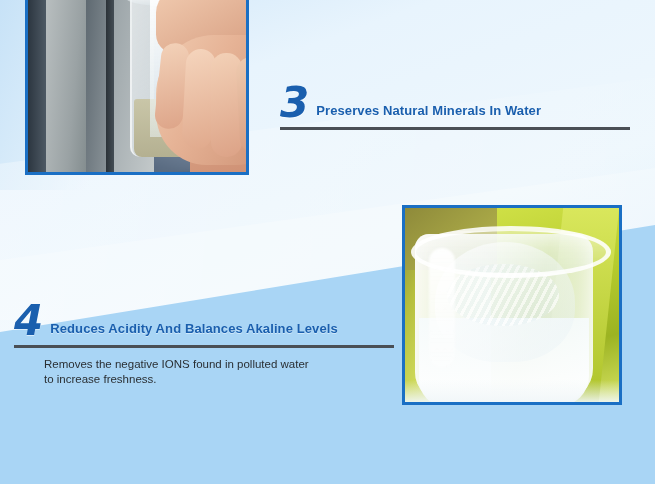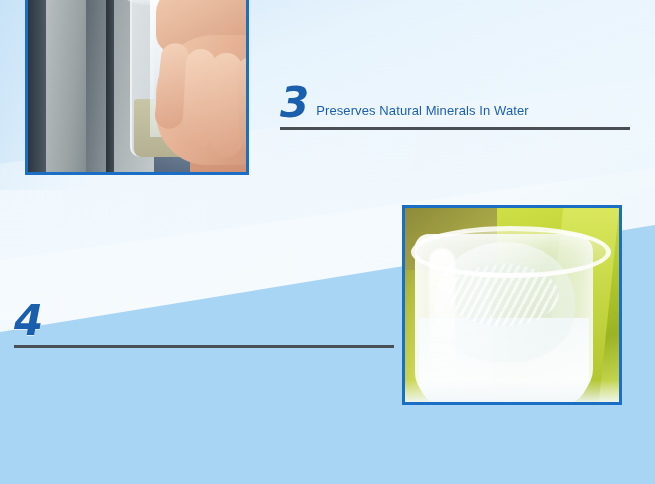--- a/index.html
+++ b/index.html
@@ -124,21 +124,21 @@
 
   .head-row{display:flex;align-items:flex-end;}
   .num{
     font-family:"DejaVu Sans","Liberation Sans",sans-serif;
     font-style:italic;font-weight:bold;
     font-size:42px;line-height:38px;color:#1a5fae;
     letter-spacing:-1px;
     text-shadow:0 1px 0 rgba(255,255,255,.55);
   }
   .head{
-    font-size:13px;font-weight:normal;color:#1a5fae;
+    font-size:13px;font-weight:bold;color:#1a5fae;
     letter-spacing:.1px;line-height:14px;
     padding-bottom:4px;margin-left:8px;
     text-shadow:0 1px 0 rgba(255,255,255,.45);
   }
   .rule{height:3px;background:#4a4f55;margin-top:5px;}
   .body{
     font-size:11.5px;color:#2a2f33;line-height:14.5px;
     margin-top:9px;
   }
   #item3 .body{margin-left:34px;}
@@ -200,17 +200,22 @@
       <div class="ph-l p2-ripple"></div>
       <div class="ph-l p2-rim"></div>
       <div class="ph-l p2-hl"></div>
       <div class="ph-l p2-shadowb"></div>
     </div>
   </div>
 
   <div class="item" id="item4">
     <div class="head-row">
       <span class="num">4</span>
+      <span class="head">Reduces Acidity And Balances Akaline Levels</span>
     </div>
     <div class="rule"></div>
+    <div class="body">
+      <div>Removes the negative IONS found in polluted water</div>
+      <div>to increase freshness.</div>
+    </div>
   </div>
 
 </div>
 
 </body></html>

